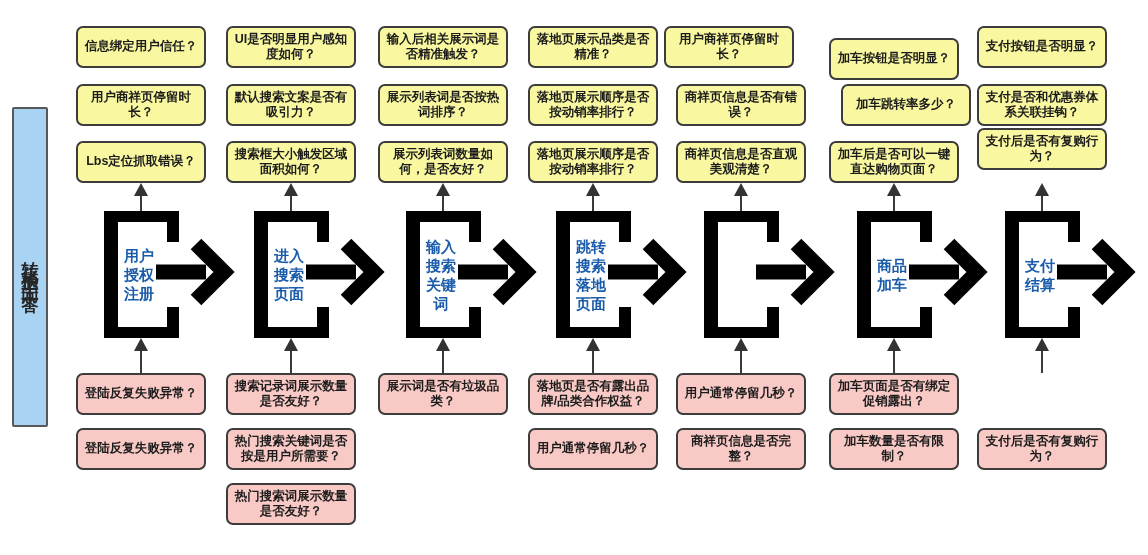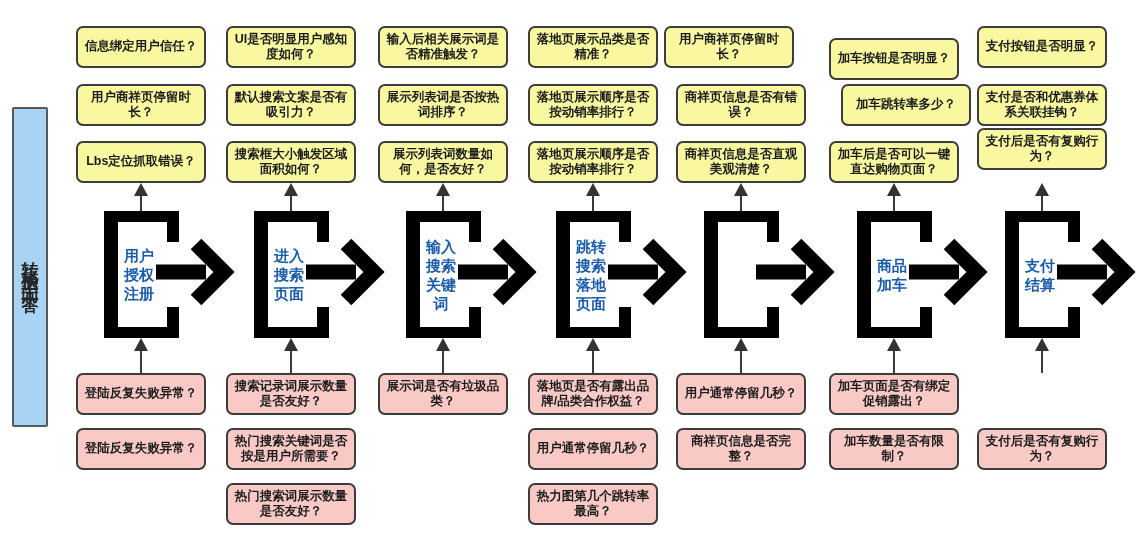--- a/index.html
+++ b/index.html
@@ -153,21 +153,20 @@
     </div>
   </div>
   <svg class="flow-arrow" style="left:608px" width="84" height="72" viewBox="0 0 84 72">
     <line x1="0" y1="36" x2="50" y2="36" stroke="#000" stroke-width="15"></line>
     <path d="M40 8 L68 36 L40 64" fill="none" stroke="#000" stroke-width="15" stroke-linejoin="miter"></path>
   </svg>
   <div class="tri" style="left:586px;top:338px"></div>
   <div class="vline" style="left:592px;top:351px;height:22px"></div>
   <div class="qbox pink" style="left:528px;top:373px">落地页是否有露出品牌/品类合作权益？</div>
   <div class="qbox pink" style="left:528px;top:428px">用户通常停留几秒？</div>
-  <div class="qbox pink" style="left:528px;top:483px">热力图第几个跳转率最高？</div>
 
   <div class="qbox yellow" style="left:664px;top:26px">用户商祥页停留时长？</div>
   <div class="qbox yellow" style="left:676px;top:84px">商祥页信息是否有错误？</div>
   <div class="qbox yellow" style="left:676px;top:141px">商祥页信息是否直观美观清楚？</div>
   <div class="tri" style="left:734px;top:183px"></div>
   <div class="vline" style="left:740px;top:196px;height:15px"></div>
   <div class="bracket" style="left:704px">
     <div class="bar b-left"></div>
       <div class="bar b-top"></div>
       <div class="bar b-bot"></div>

